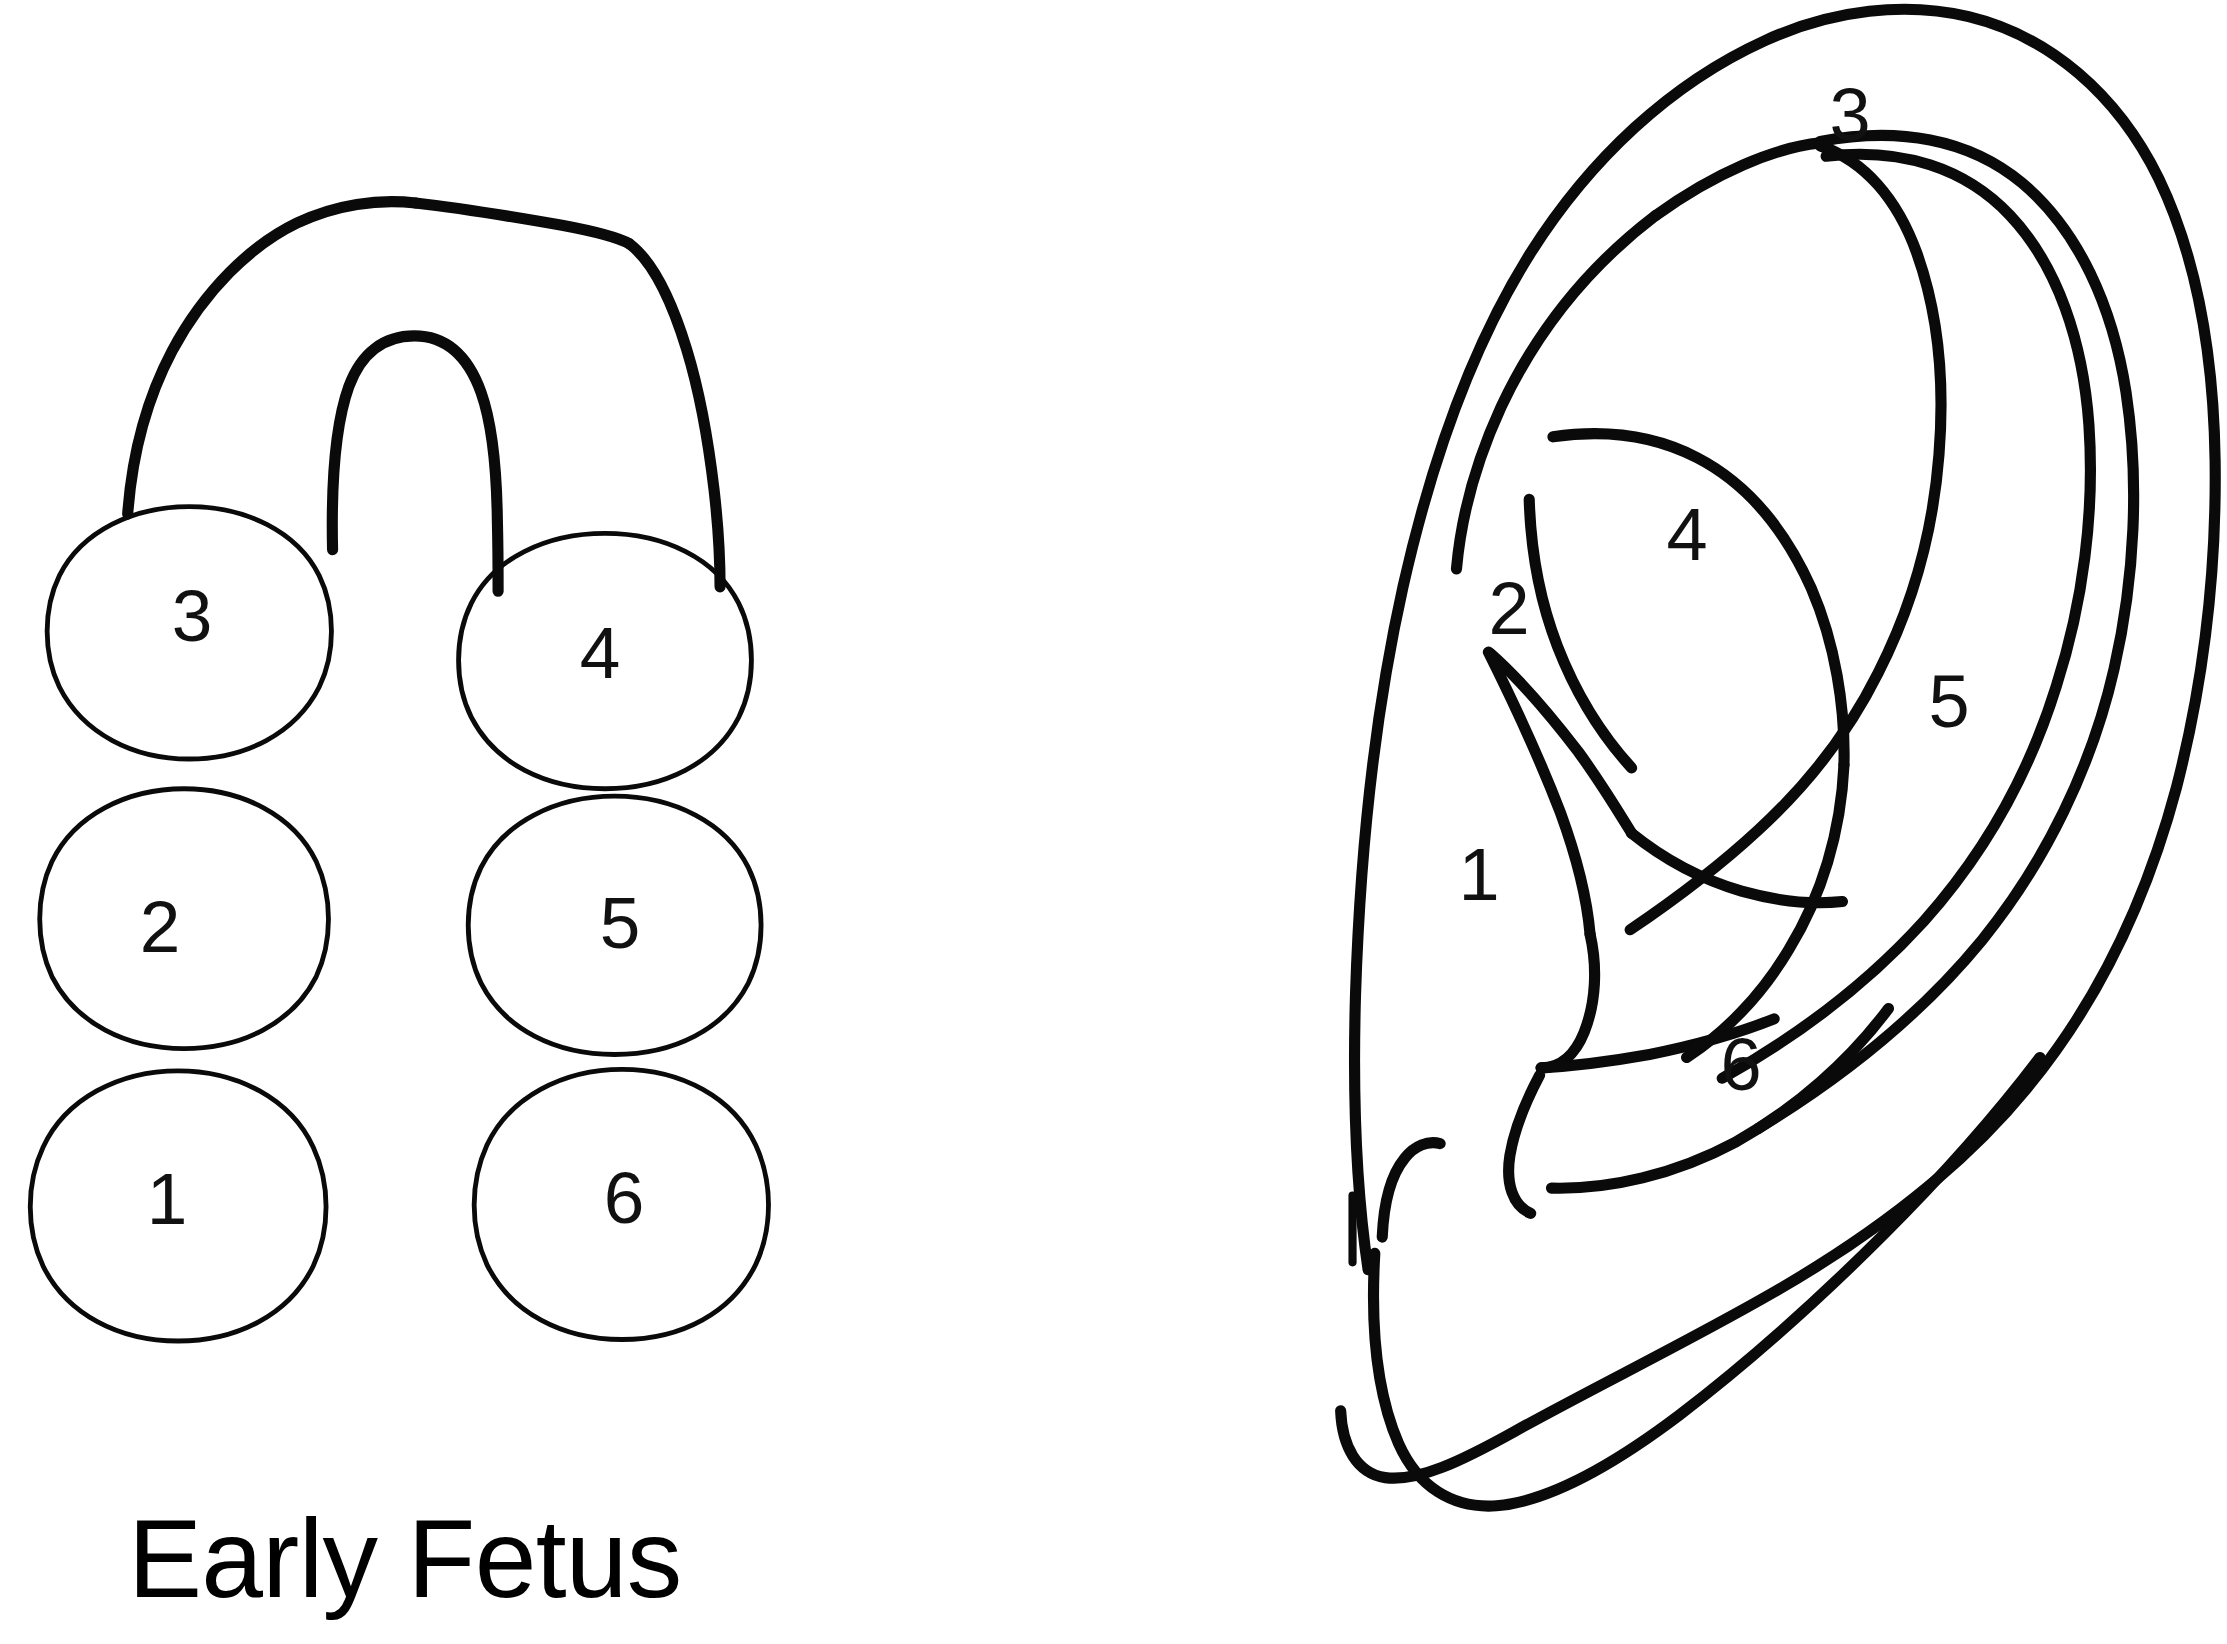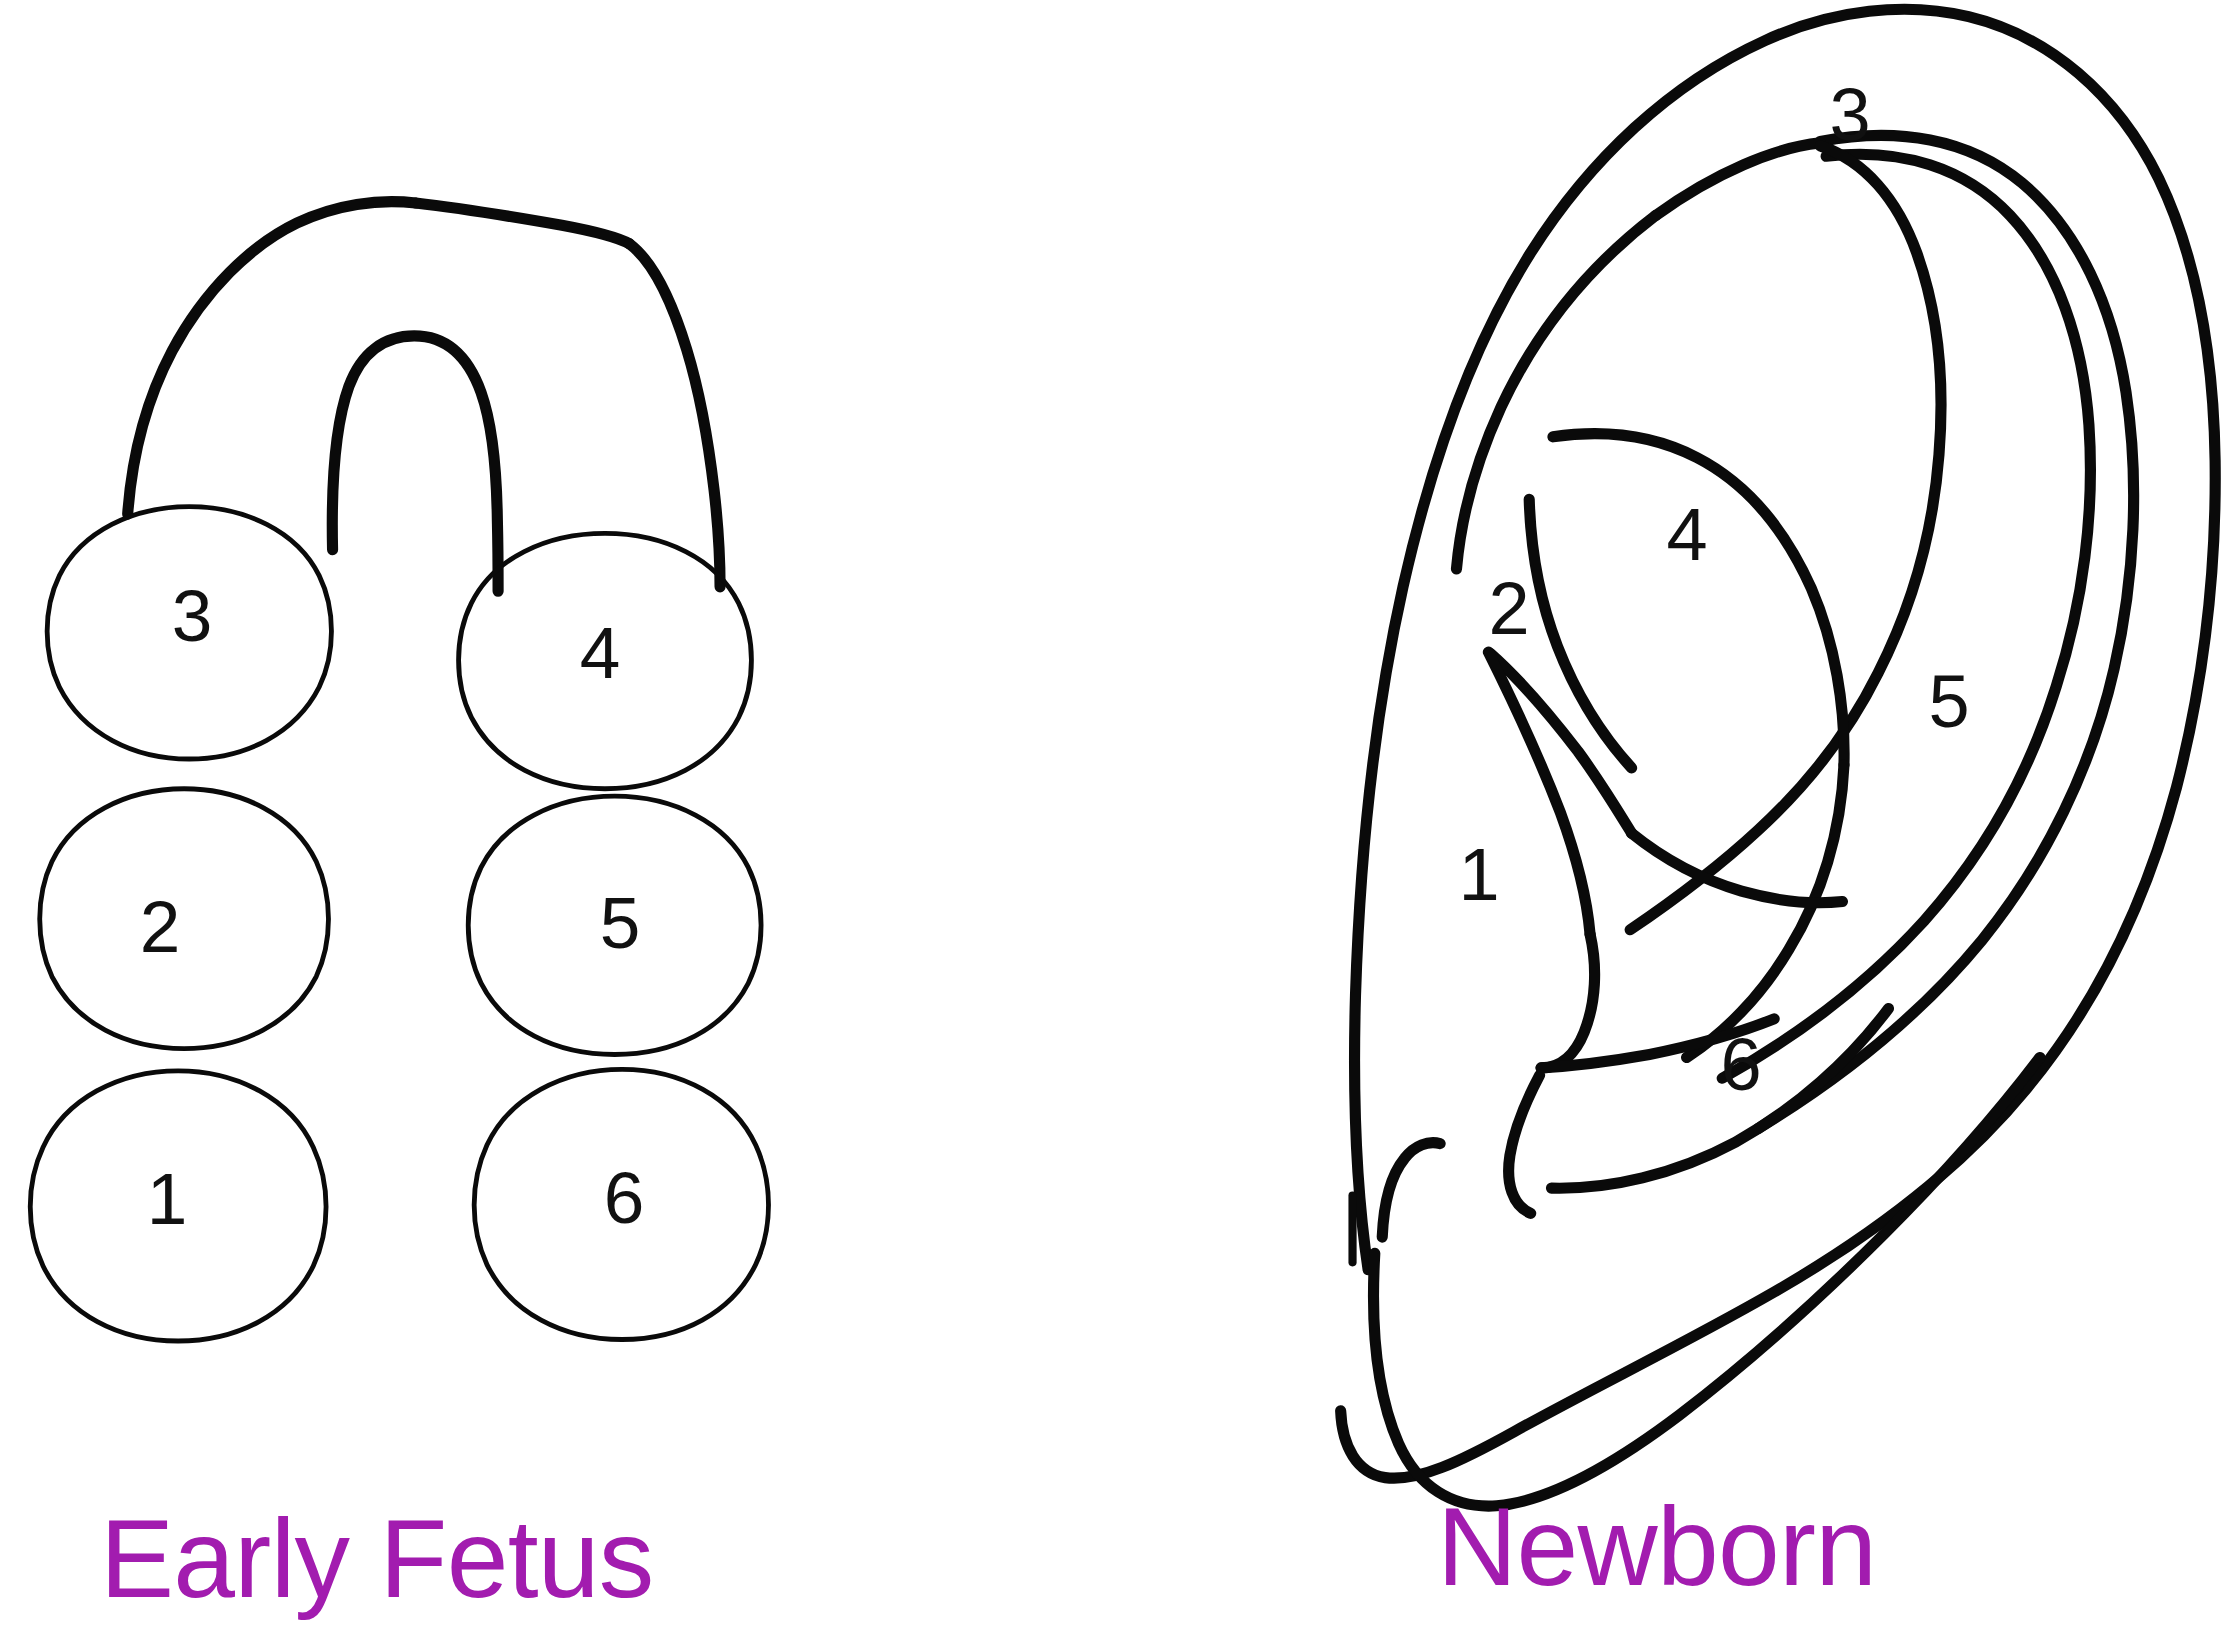--- a/index.html
+++ b/index.html
@@ -61,23 +61,24 @@
     white-space: nowrap;
     user-select: none;
   }
   .caption {
     position: absolute;
     font-family: "Liberation Sans", sans-serif;
     font-size: 111px;
     font-weight: 400;
     line-height: 1;
     letter-spacing: -0.7px;
-    color: #a21caf;
+    color: #000000;
     white-space: nowrap;
     user-select: none;
+    margin-left: 28px;
   }
   #caption-early-fetus { left: 100px; top: 1504px; }
   #caption-newborn     { left: 1437px; top: 1492px; }
 </style>
 </head>
 <body>
 
 <div id="figure-root">
 
   <svg class="canvas" viewBox="0 0 3000 2215">
@@ -256,16 +257,15 @@
   <div class="hill-number" style="left:624px;  top:1197px;">6</div>
 
   <div class="ear-number" style="left:1479px; top:875px;">1</div>
   <div class="ear-number" style="left:1509px; top:609px;">2</div>
   <div class="ear-number" style="left:1850px; top:115px;">3</div>
   <div class="ear-number" style="left:1687px; top:535px;">4</div>
   <div class="ear-number" style="left:1949px; top:702px;">5</div>
   <div class="ear-number" style="left:1741px; top:1065px;">6</div>
 
   <div class="caption" id="caption-early-fetus">Early Fetus</div>
-  <div class="caption" id="caption-newborn">Newborn</div>
 
 </div>
 
 
 </body></html>

